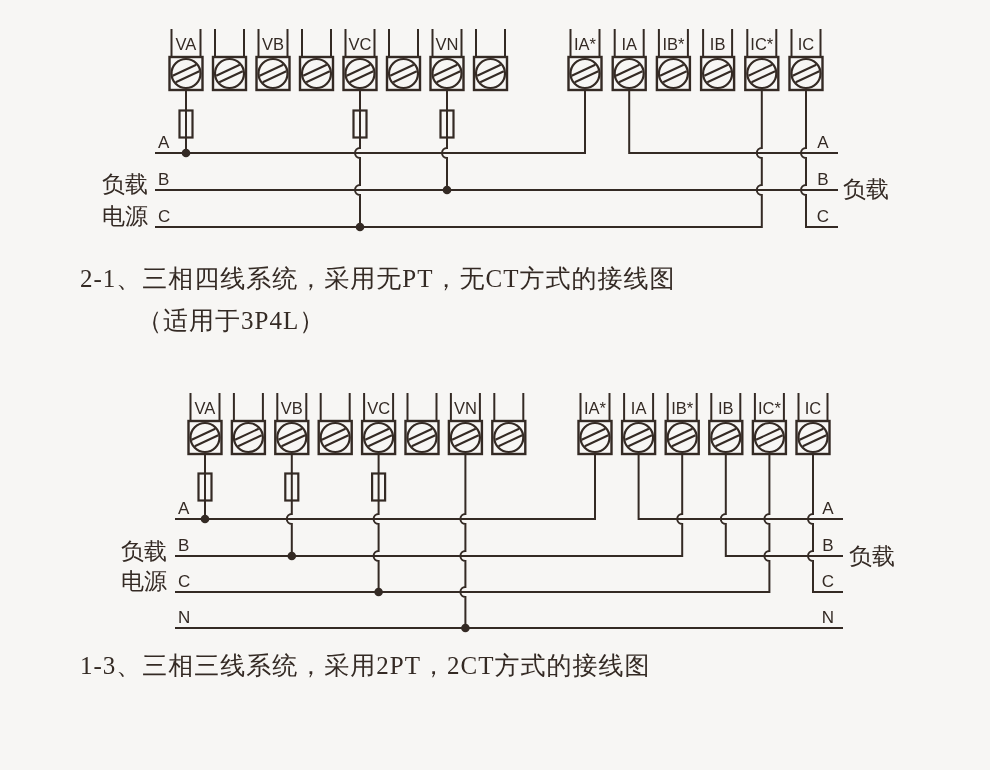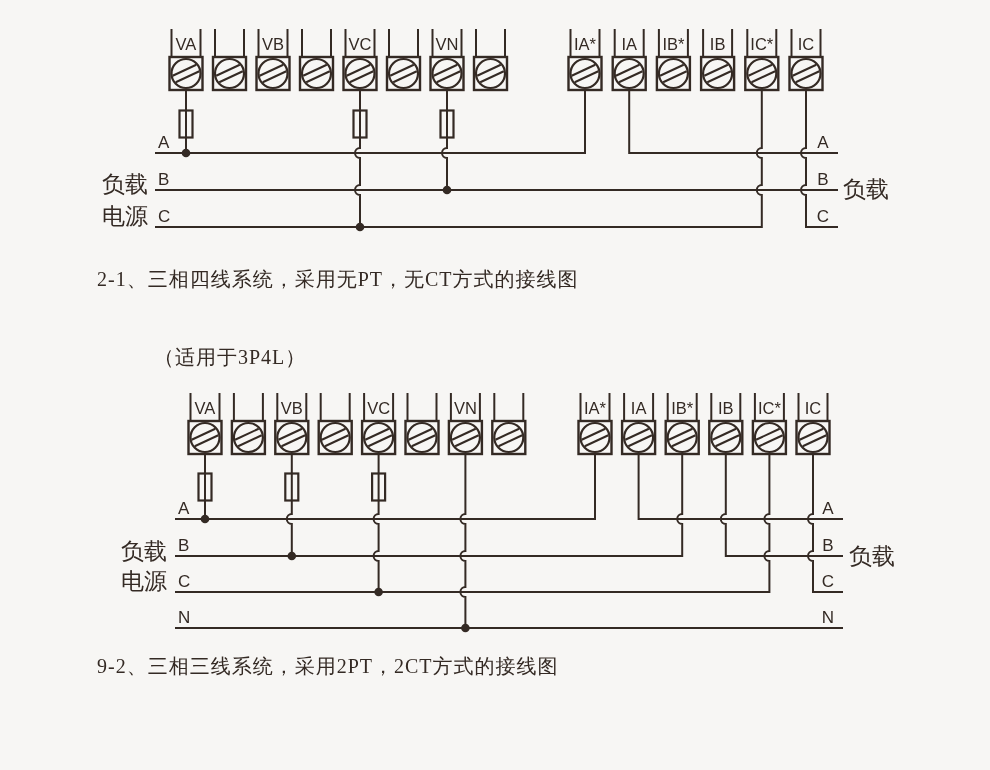--- a/index.html
+++ b/index.html
@@ -1,20 +1,20 @@
 <!DOCTYPE html>
 <html><head>
 <meta charset="utf-8">
 <style>
   html,body{margin:0;padding:0;}
   body{width:990px;height:770px;overflow:hidden;background:#f7f6f4;position:relative;
        font-family:"Liberation Serif","DejaVu Serif",serif;}
-  .title{position:absolute;left:97px;color:#342a24;font-size:20px;line-height:42px;
+  .title{position:absolute;left:80px;color:#342a24;font-size:25px;line-height:42px;
          letter-spacing:1px;white-space:nowrap;}
-  .title .line2{padding-left:57px;margin-top:36px;}
+  .title .line2{padding-left:57px;}
   #t1{top:258px;}
   #t2{top:645px;}
   svg{position:absolute;left:0;top:0;}
   svg text{font-family:"Liberation Sans","DejaVu Sans",sans-serif;}
 </style>
 </head>
 <body style="background: rgb(247, 246, 244);">
 
 <svg id="diagram-svg" width="990" height="770" viewBox="0 0 990 770">
     <line x1="171.5" y1="29" x2="171.5" y2="57" stroke="#342a24" stroke-width="2"></line>
@@ -314,14 +314,14 @@
     <text x="144" y="589" font-size="23" text-anchor="middle" fill="#342a24">电源</text>
     <text x="872" y="564" font-size="23" text-anchor="middle" fill="#342a24">负载</text>
   </svg>
 
 <div class="title" id="t1">
   <div class="line1">2-1、三相四线系统，采用无PT，无CT方式的接线图</div>
   <div class="line2">（适用于3P4L）</div>
 </div>
 
 <div class="title" id="t2">
-  <div class="line1">9-2、三相三线系统，采用2PT，2CT方式的接线图</div>
+  <div class="line1">1-3、三相三线系统，采用2PT，2CT方式的接线图</div>
 </div>
 
 </body></html>

